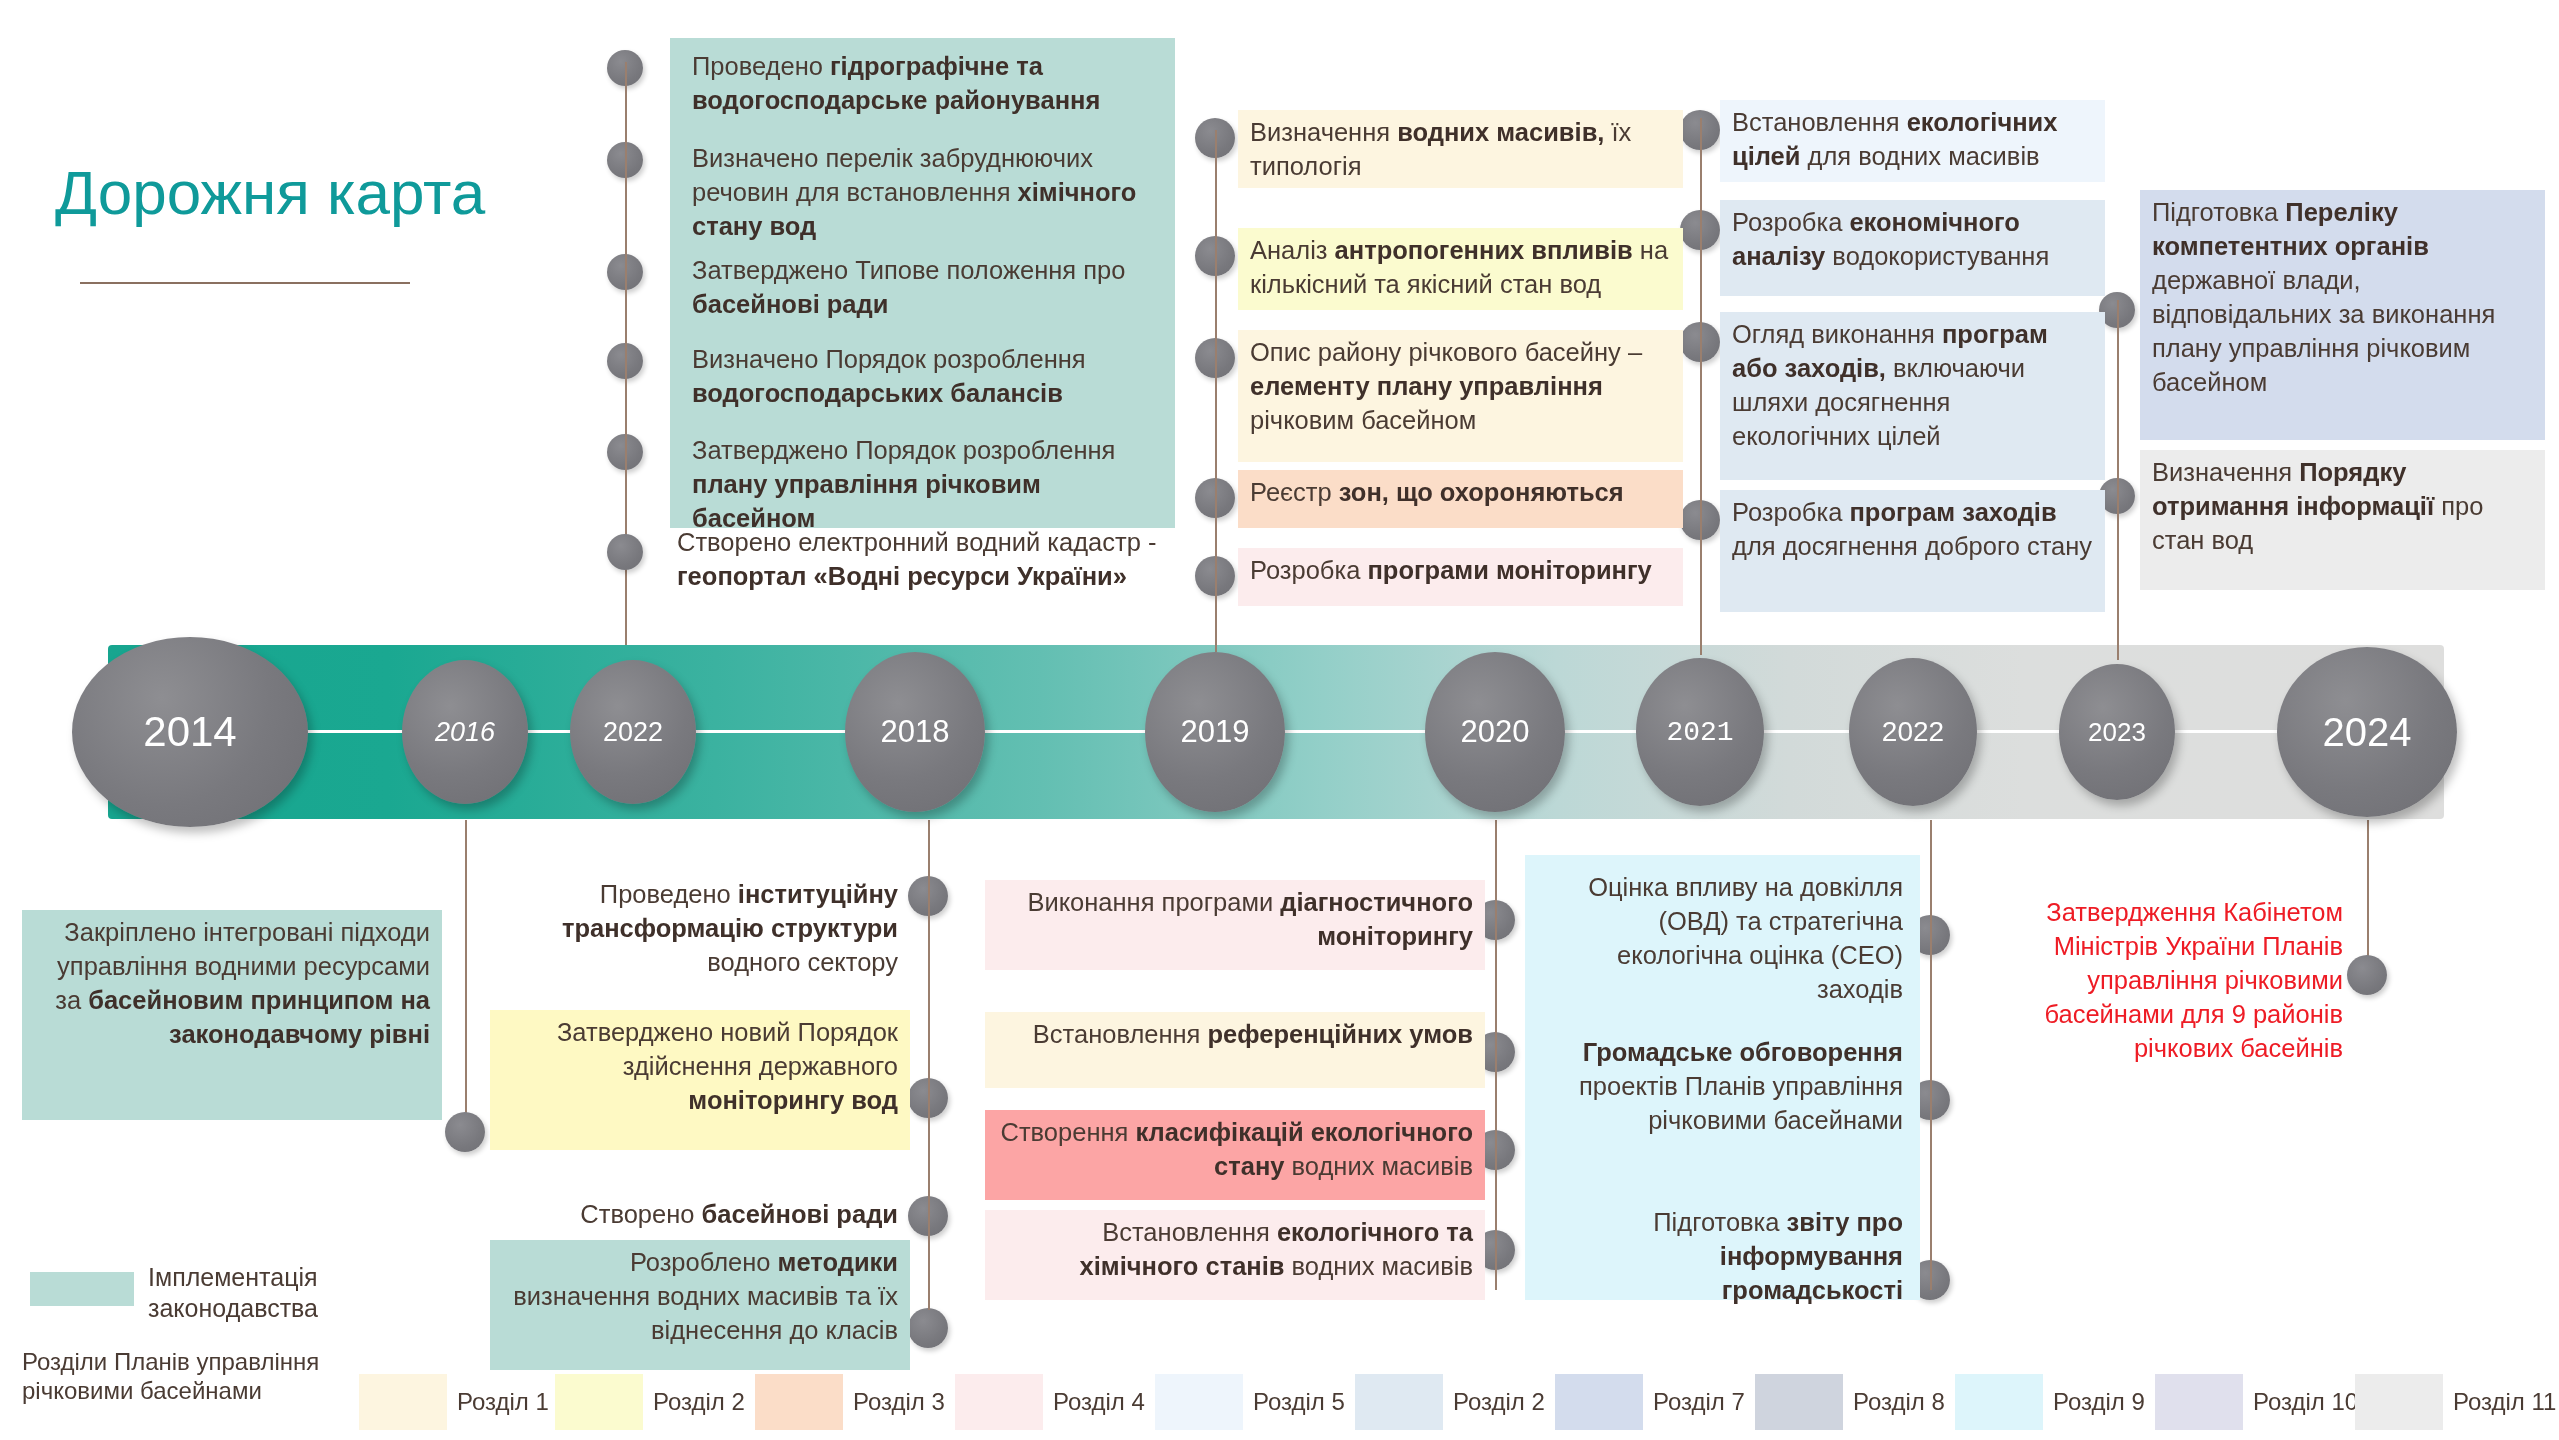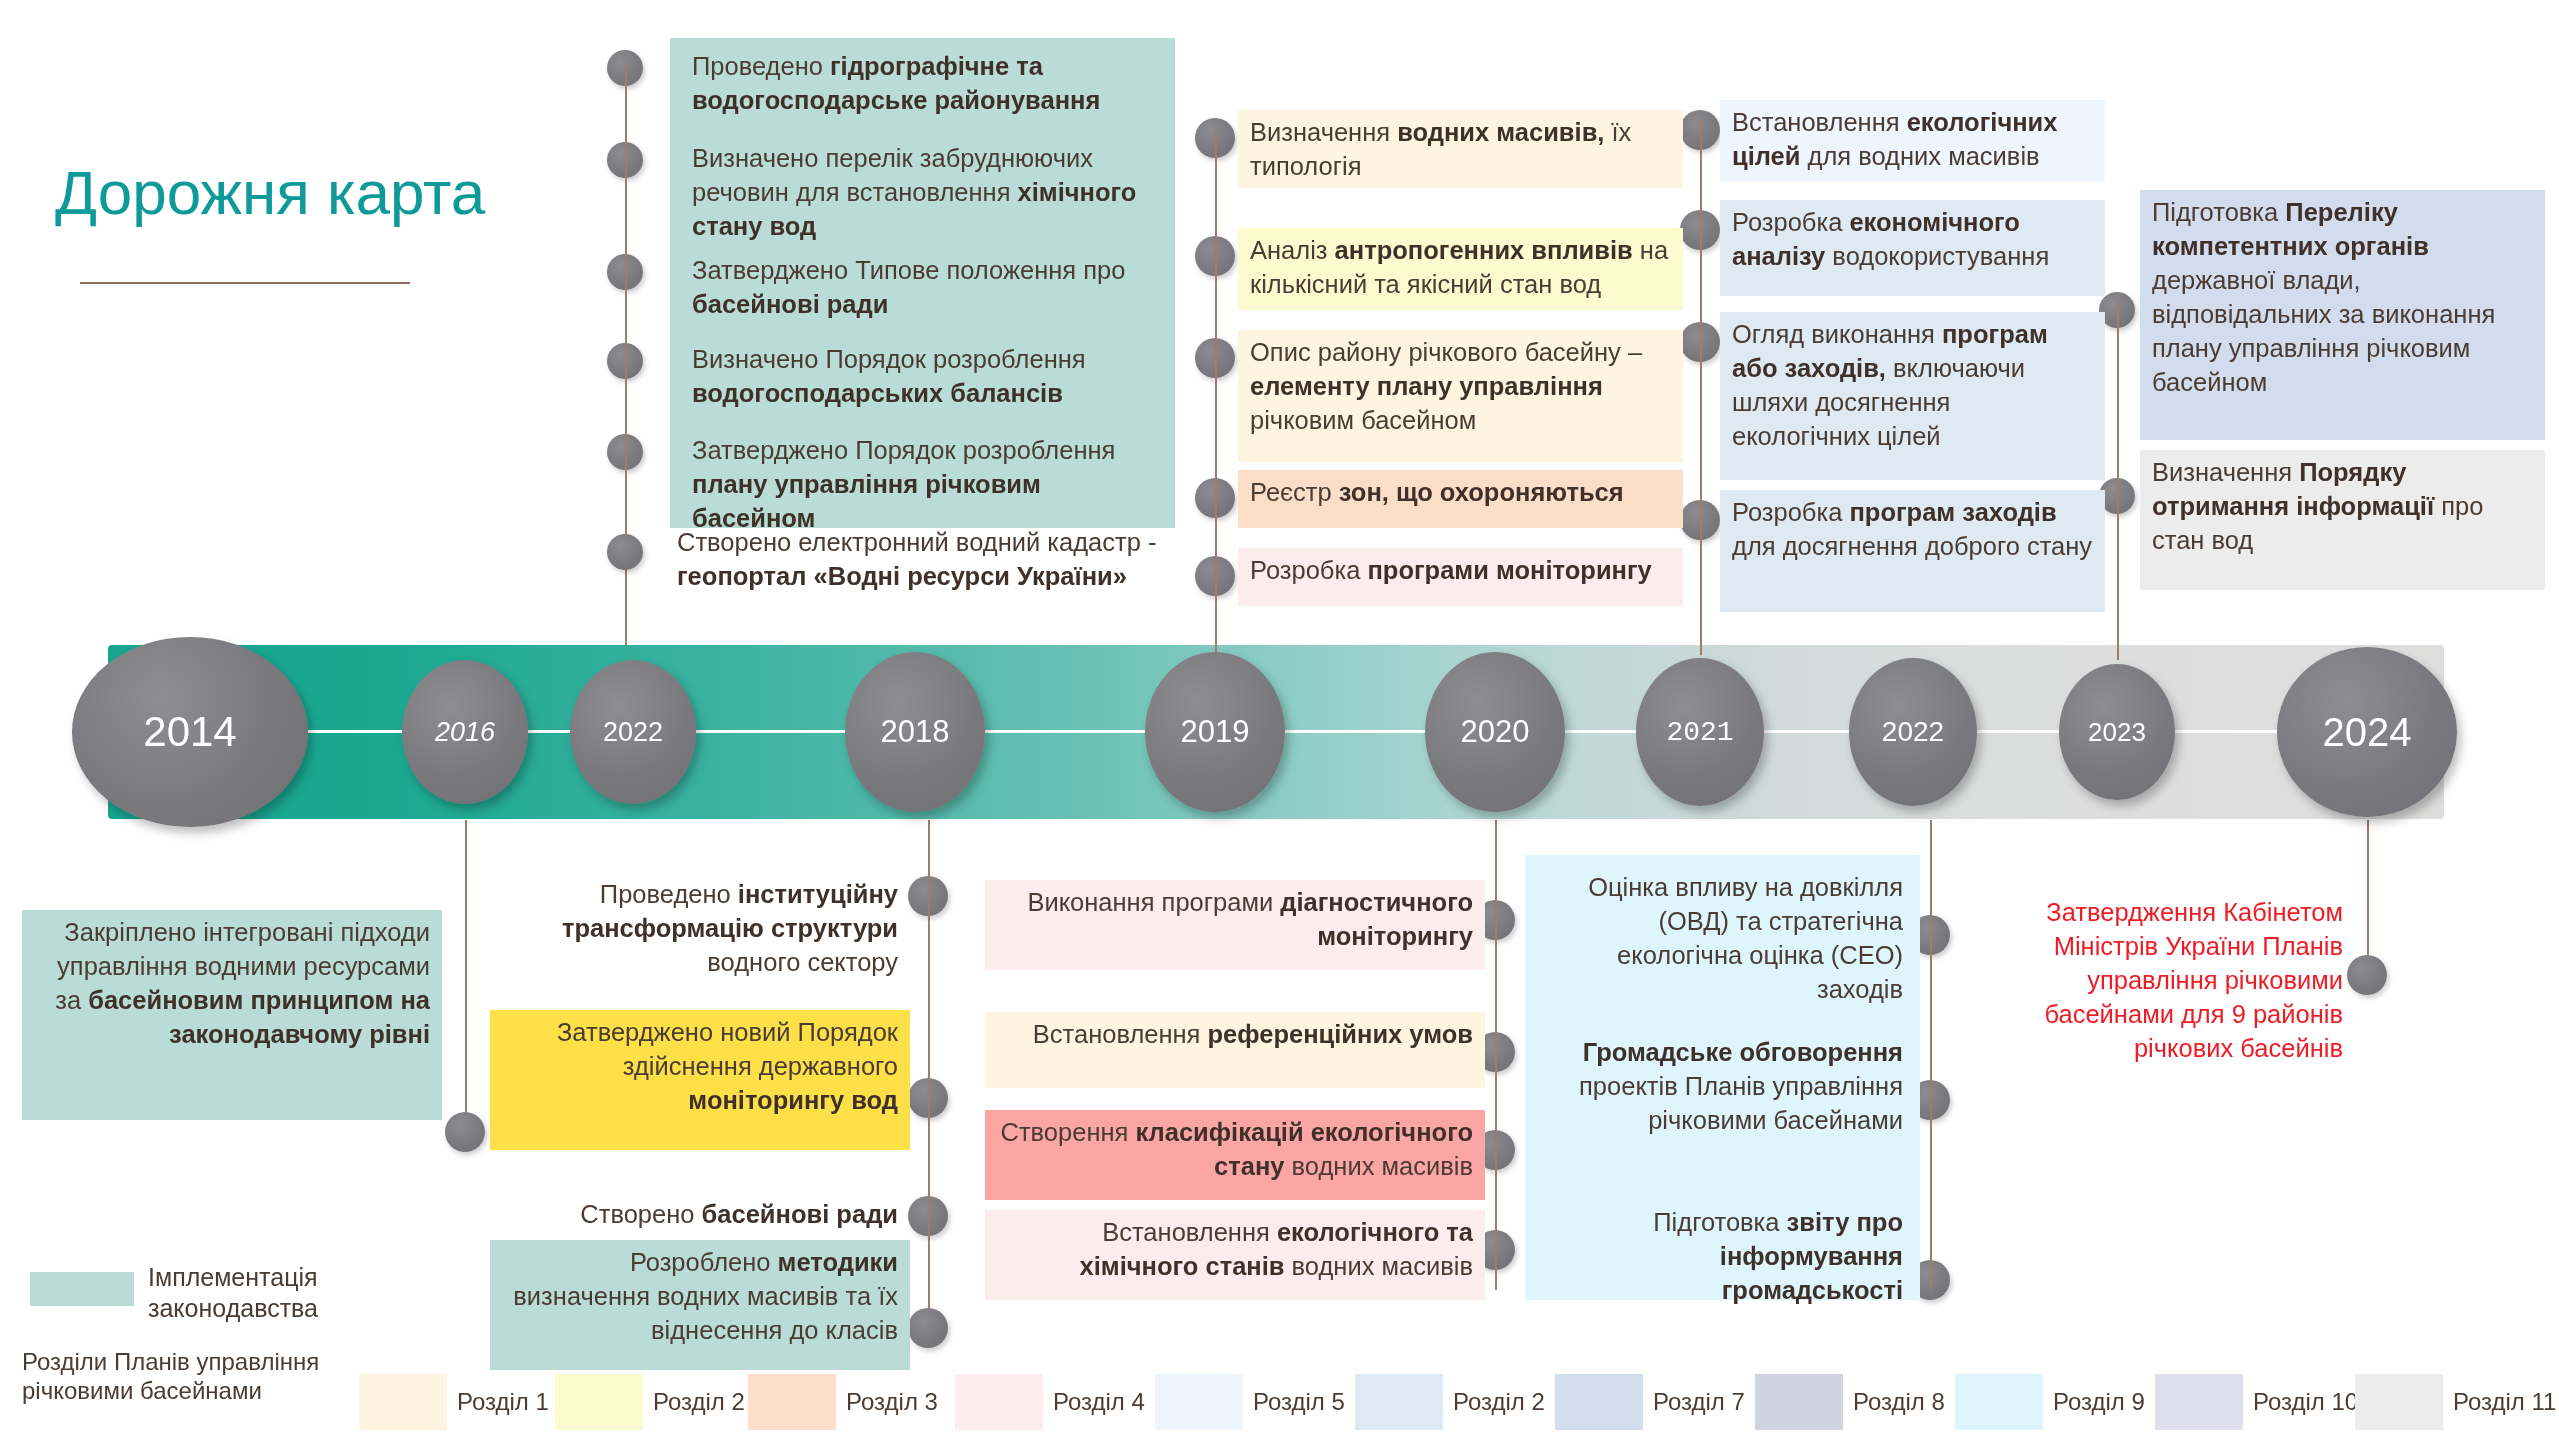--- a/index.html
+++ b/index.html
@@ -137,21 +137,21 @@
       <div class="box ta-l" style="left: 1238px; top: 470px; width: 445px; height: 58px; background: rgb(251, 221, 200);">Реєстр <b>зон, що охороняються</b></div>
       <div class="box ta-l" style="left: 1238px; top: 548px; width: 445px; height: 58px; background: rgb(252, 236, 237);">Розробка <b>програми моніторингу</b></div>
       <div class="box ta-l" style="left: 1720px; top: 100px; width: 385px; height: 82px; background: rgb(238, 245, 252);">Встановлення <b>екологічних цілей</b> для водних масивів</div>
       <div class="box ta-l" style="left: 1720px; top: 200px; width: 385px; height: 96px; background: rgb(223, 233, 242);">Розробка <b>економічного аналізу</b> водокористування</div>
       <div class="box ta-l" style="left: 1720px; top: 312px; width: 385px; height: 168px; background: rgb(223, 233, 242);">Огляд виконання <b>програм або заходів,</b> включаючи шляхи досягнення екологічних цілей</div>
       <div class="box ta-l" style="left: 1720px; top: 490px; width: 385px; height: 122px; background: rgb(223, 233, 242);">Розробка <b>програм заходів</b> для досягнення доброго стану</div>
       <div class="box ta-l" style="left: 2140px; top: 190px; width: 405px; height: 250px; background: rgb(211, 220, 237);">Підготовка <b>Переліку компетентних органів</b> державної влади, відповідальних за виконання плану управління річковим басейном</div>
       <div class="box ta-l" style="left: 2140px; top: 450px; width: 405px; height: 140px; background: rgb(236, 236, 236);">Визначення <b>Порядку отримання інформації</b> про стан вод</div>
       <div class="box ta-r" style="left: 22px; top: 910px; width: 420px; height: 210px; background: rgb(185, 220, 214);">Закріплено інтегровані підходи управління водними ресурсами за <b>басейновим принципом на законодавчому рівні</b></div>
       <div class="box ta-r" style="left: 540px; top: 872px; width: 370px; height: 118px; background: transparent;">Проведено <b>інституційну трансформацію структури</b> водного сектору</div>
-      <div class="box ta-r" style="left: 490px; top: 1010px; width: 420px; height: 140px; background: #fde047;">Затверджено новий Порядок здійснення державного <b>моніторингу вод</b></div>
+      <div class="box ta-r" style="left: 490px; top: 1010px; width: 420px; height: 140px; background: #fef9c3;">Затверджено новий Порядок здійснення державного <b>моніторингу вод</b></div>
       <div class="box ta-r" style="left: 540px; top: 1192px; width: 370px; height: 48px; background: transparent;">Створено <b>басейнові ради</b></div>
       <div class="box ta-r" style="left: 490px; top: 1240px; width: 420px; height: 130px; background: rgb(185, 220, 214);">Розроблено <b>методики</b> визначення водних масивів та їх віднесення до класів</div>
       <div class="box ta-r" style="left: 985px; top: 880px; width: 500px; height: 90px; background: rgb(252, 236, 237);">Виконання програми <b>діагностичного моніторингу</b></div>
       <div class="box ta-r" style="left: 985px; top: 1012px; width: 500px; height: 76px; background: rgb(253, 245, 224);">Встановлення <b>референційних умов</b></div>
       <div class="box ta-r" style="left: 985px; top: 1110px; width: 500px; height: 90px; background: #fca5a5;">Створення <b>класифікацій екологічного стану</b> водних масивів</div>
       <div class="box ta-r" style="left: 985px; top: 1210px; width: 500px; height: 90px; background: rgb(252, 236, 237);">Встановлення <b>екологічного та хімічного станів</b> водних масивів</div>
       <div class="box ta-r" style="left: 1525px; top: 855px; width: 395px; height: 445px; background: rgb(221, 245, 251);"></div>
       <div class="box ta-r" style="left: 1530px; top: 865px; width: 385px; height: 160px; background: transparent;">Оцінка впливу на довкілля (ОВД) та стратегічна екологічна оцінка (СЕО) заходів</div>
       <div class="box ta-r" style="left: 1530px; top: 1030px; width: 385px; height: 165px; background: transparent;"><b>Громадське обговорення</b> проектів Планів управління річковими басейнами</div>
       <div class="box ta-r" style="left: 1530px; top: 1200px; width: 385px; height: 100px; background: transparent;">Підготовка <b>звіту про інформування громадськості</b></div>
@@ -195,21 +195,21 @@
   <div class="abs" id="legend-sections">Розділи Планів управління річковими басейнами</div>
   <div id="legend-strip">
       <div class="lg-item" style="left: 4px; width: 179px;">
         <div class="lg-chip" style="background: rgb(253, 245, 224);"></div>
         <div class="lg-label">Розділ 1</div>
       </div>
       <div class="lg-item" style="left: 200px; width: 200px;">
         <div class="lg-chip" style="background: rgb(251, 251, 207);"></div>
         <div class="lg-label">Розділ 2</div>
       </div>
-      <div class="lg-item" style="left: 388px; width: 200px; justify-content: center;">
+      <div class="lg-item" style="left: 400px; width: 200px;">
         <div class="lg-chip" style="background: rgb(251, 221, 200);"></div>
         <div class="lg-label">Розділ 3</div>
       </div>
       <div class="lg-item" style="left: 600px; width: 200px;">
         <div class="lg-chip" style="background: rgb(252, 236, 237);"></div>
         <div class="lg-label">Розділ 4</div>
       </div>
       <div class="lg-item" style="left: 800px; width: 200px;">
         <div class="lg-chip" style="background: rgb(238, 245, 252);"></div>
         <div class="lg-label">Розділ 5</div>

